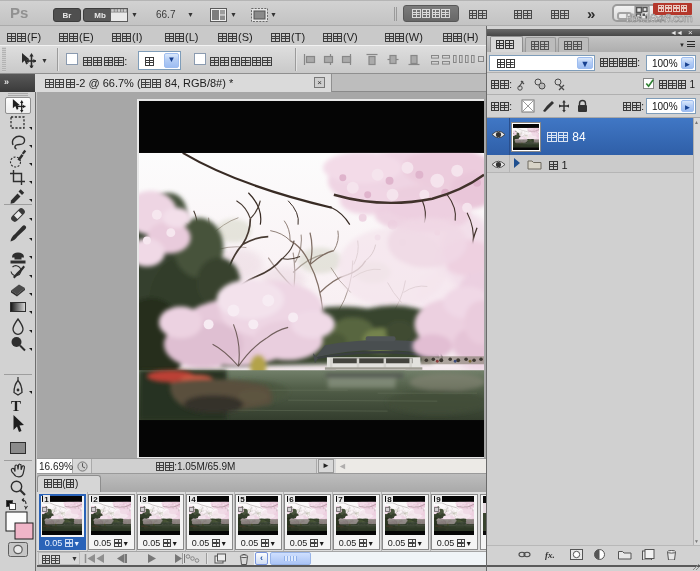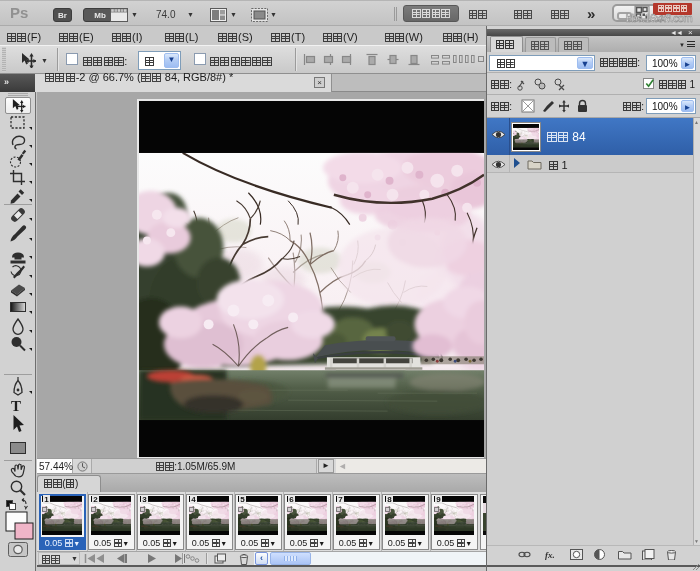--- a/index.html
+++ b/index.html
@@ -12,34 +12,34 @@
 .sep{position:absolute;width:1px;background:#9b9b9b;box-shadow:1px 0 0 #e3e3e3}
 .chk{position:absolute;width:12px;height:12px;background:#fff;border:1px solid #8b9bb0}
 .dd{position:absolute;background:#fff;border:1px solid #7f9db9}
 .ddbtn{position:absolute;right:1px;top:1px;bottom:1px;width:15px;border:1px solid #9ebdf0;border-radius:2px;
  background:linear-gradient(#dce9fb,#b4cdf5 45%,#9dbdf2);color:#17408f;font-size:8px;line-height:11px;text-align:center}
 </style></head>
 <body>
 
 <div class="ab" style="left:0;top:0;width:700px;height:26px;background:linear-gradient(#d2d2d2,#c3c3c3);border-top:1px solid #b5b5b5;border-bottom:1px solid #ababab"></div>
 <div class="ab" style="left:10px;top:4px;font-size:15px;font-weight:bold;color:#919191;letter-spacing:0px">Ps</div>
-<div class="ab" style="left:53px;top:8px;width:19px;height:14px;background:#4f4f4f;border-radius:3px;color:#e8e8e8;font-size:8px;font-weight:bold;text-align:center;line-height:14px;border:1px solid #3c3c3c">Br</div>
+<div class="ab" style="left:53px;top:8px;width:28px;height:14px;background:#4f4f4f;border-radius:3px;color:#e8e8e8;font-size:8px;font-weight:bold;text-align:center;line-height:14px;border:1px solid #3c3c3c">Br</div>
 <div class="ab" style="left:83px;top:8px;width:34px;height:14px;background:#585858;border-radius:3px;color:#e8e8e8;font-size:8px;font-weight:bold;text-align:center;line-height:14px;border:1px solid #3c3c3c">Mb</div>
 
 <svg class="ab" style="left:110px;top:8px" width="18" height="15" viewBox="0 0 18 15">
  <rect x="0.5" y="0.5" width="17" height="13" fill="#e9e9e9" stroke="#5a5a5a"></rect>
  <rect x="1" y="1" width="16" height="3.4" fill="#6a6a6a"></rect>
  <rect x="1.2" y="1.2" width="2.6" height="2.6" fill="#cfcfcf"></rect>
     <rect x="4.4" y="1.2" width="2.6" height="2.6" fill="#bdbdbd"></rect>
     <rect x="7.6" y="1.2" width="2.6" height="2.6" fill="#cfcfcf"></rect>
     <rect x="10.8" y="1.2" width="2.6" height="2.6" fill="#bdbdbd"></rect>
     <rect x="14" y="1.2" width="2.6" height="2.6" fill="#cfcfcf"></rect>
 </svg>
 <div class="ab" style="left:131px;top:11px;font-size:7px;color:#333">▼</div>
-<div class="ab" style="left:156px;top:9px;font-size:10px;color:#3a3a3a">74.0</div>
+<div class="ab" style="left:156px;top:9px;font-size:10px;color:#3a3a3a">66.7</div>
 <div class="ab" style="left:187px;top:11px;font-size:7px;color:#333">▼</div>
 <svg class="ab" style="left:210px;top:8px" width="17" height="14" viewBox="0 0 17 14">
  <rect x="0.5" y="0.5" width="16" height="13" fill="#ededed" stroke="#5a5a5a"></rect>
  <rect x="2" y="2" width="7" height="10" fill="#7d7d7d"></rect>
     <rect x="10" y="2" width="5" height="4.5" fill="#9d9d9d"></rect>
     <rect x="10" y="7.5" width="5" height="4.5" fill="#8d8d8d"></rect>
 </svg>
 <div class="ab" style="left:230px;top:11px;font-size:7px;color:#333">▼</div>
 <svg class="ab" style="left:251px;top:8px" width="17" height="14" viewBox="0 0 17 14">
  <rect x="0.5" y="0.5" width="16" height="13" fill="#e4e4e4" stroke="#6a6a6a" stroke-dasharray="2 1.2"></rect>
@@ -131,21 +131,21 @@
       <rect x="156.5" y="2.5" width="2.6" height="7"></rect>
  <rect x="162.5" y="2.5" width="2.6" height="7"></rect>
       <rect x="168.5" y="2.5" width="2.6" height="7"></rect>
  <rect x="175.5" y="3.5" width="5" height="5"></rect>
  </g>
 </svg>
 
 <div class="ab" style="left:0;top:74px;width:486px;height:18px;background:#bdbdbd;border-bottom:1px solid #8a8a8a"></div>
 <div class="ab" style="left:0;top:74px;width:35px;height:18px;background:linear-gradient(#585858,#3a3a3a);color:#e6e6e6;font-size:9px;font-weight:bold;line-height:17px;padding-left:4px">»</div>
 <div class="ab" style="left:35px;top:74px;width:297px;height:18px;background:#dadada;border-right:1px solid #909090"></div>
-<div class="ab" style="left:44px;top:71px;font-size:11px;color:#202020"><span class="c"></span><span class="c"></span><span class="c"></span>-2 @ 66.7% (<span class="c"></span><span class="c"></span> 84, RGB/8#) *</div>
+<div class="ab" style="left:44px;top:77px;font-size:11px;color:#202020"><span class="c"></span><span class="c"></span><span class="c"></span>-2 @ 66.7% (<span class="c"></span><span class="c"></span> 84, RGB/8#) *</div>
 <div class="ab" style="left:314px;top:77px;width:11px;height:11px;border:1px solid #777;background:#cfcfcf;color:#333;font-size:8px;line-height:9px;text-align:center">×</div>
 
 <div class="ab" style="left:0;top:92px;width:36px;height:479px;background:#d2d2d2;border-right:1px solid #6e6e6e"></div>
 <div class="ab" style="left:8px;top:93px;width:20px;height:1px;background:#aaa;box-shadow:0 2px 0 #aaa"></div>
 
 <div class="ab" style="left:5px;top:97px;width:26px;height:17px;background:linear-gradient(#fdfdfd,#ededed);border:1px solid #8f8f8f;border-radius:2px"></div>
 <svg class="ab" style="left:10px;top:99px" width="16" height="14" viewBox="0 0 17 15">
  <path d="M3 0 L3 10 L5.6 7.6 L7.2 11.4 L9 10.6 L7.4 7 L10.6 6.6 Z" fill="#1e1e1e"></path>
  <g stroke="#1e1e1e" stroke-width="1.4">
       <line x1="12.5" y1="4" x2="12.5" y2="12"></line>
@@ -489,21 +489,21 @@
  </g>
  <rect x="0" y="0" width="347" height="52" fill="#050505"></rect>
  <rect x="0" y="320" width="347" height="37" fill="#050505"></rect>
 </symbol>
 </defs>
 <use href="#doc" width="347" height="357"></use>
 </svg>
 
 <div class="ab" style="left:37px;top:458px;width:449px;height:16px;background:#d8d8d8;border-top:1px solid #9a9a9a;border-bottom:1px solid #9a9a9a"></div>
 <div class="ab" style="left:37px;top:459px;width:36px;height:14px;background:#fdfdfd;border-right:1px solid #aaa"></div>
-<div class="ab" style="left:39px;top:461px;font-size:10px;color:#222">57.44%</div>
+<div class="ab" style="left:39px;top:461px;font-size:10px;color:#222">16.69%</div>
 <svg class="ab" style="left:77px;top:461px" width="11" height="11" viewBox="0 0 11 11">
     <circle cx="5.5" cy="5.5" r="4.6" fill="#cfcfcf" stroke="#777"></circle>
     <path d="M5.5 2.2 V5.7 L8 7" stroke="#555" fill="none"></path>
   </svg>
 <div class="ab" style="left:91px;top:459px;width:226px;height:14px;background:#d0d0d0;border-left:1px solid #aaa;border-right:1px solid #aaa"></div>
 <div class="ab" style="left:155px;top:461px;font-size:10px;color:#222"><span class="c"></span><span class="c"></span>:1.05M/65.9M</div>
 <div class="ab" style="left:318px;top:459px;width:16px;height:14px;background:#d8d8d8;border:1px solid #999;color:#222;font-size:8px;text-align:center;line-height:12px">►</div>
 <div class="ab" style="left:336px;top:459px;width:150px;height:14px;background:#eceae6"></div>
 <div class="ab" style="left:338px;top:461px;font-size:9px;color:#b0aead">◄</div>
 

